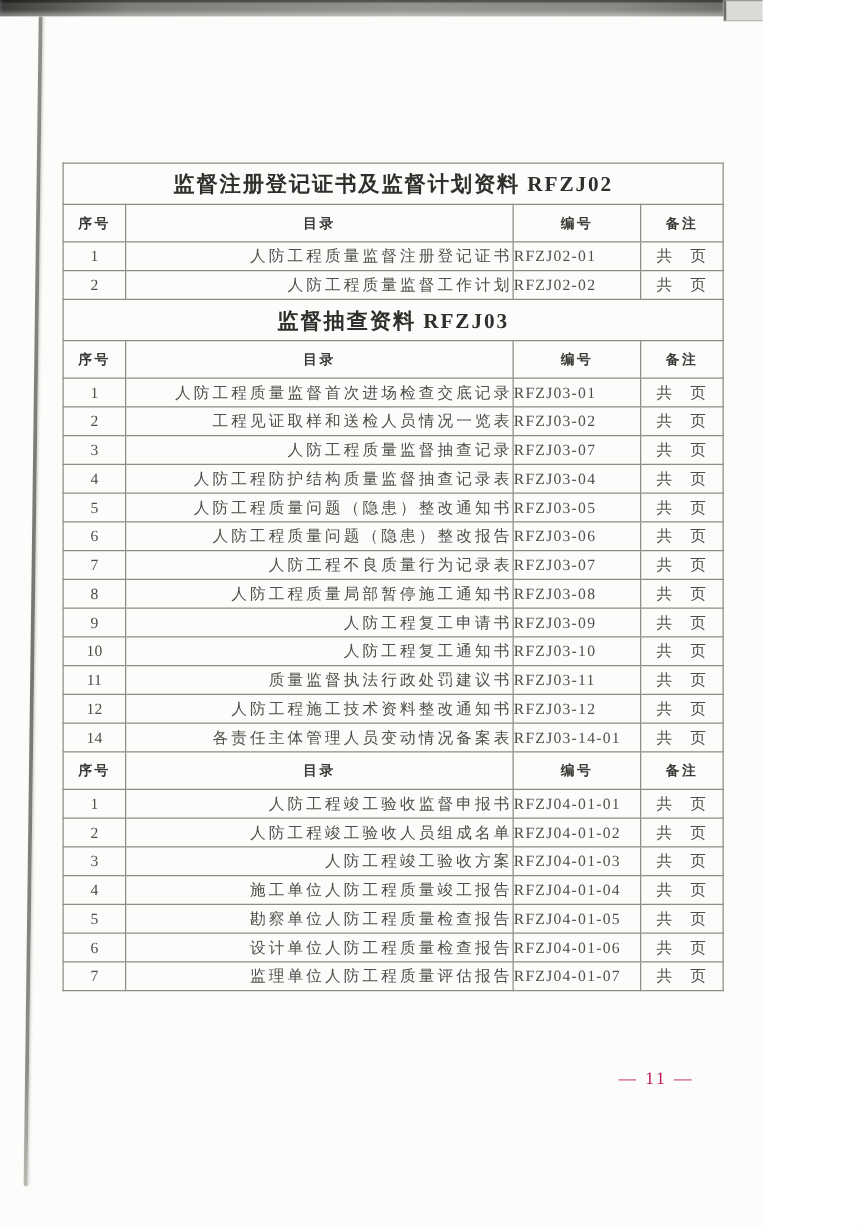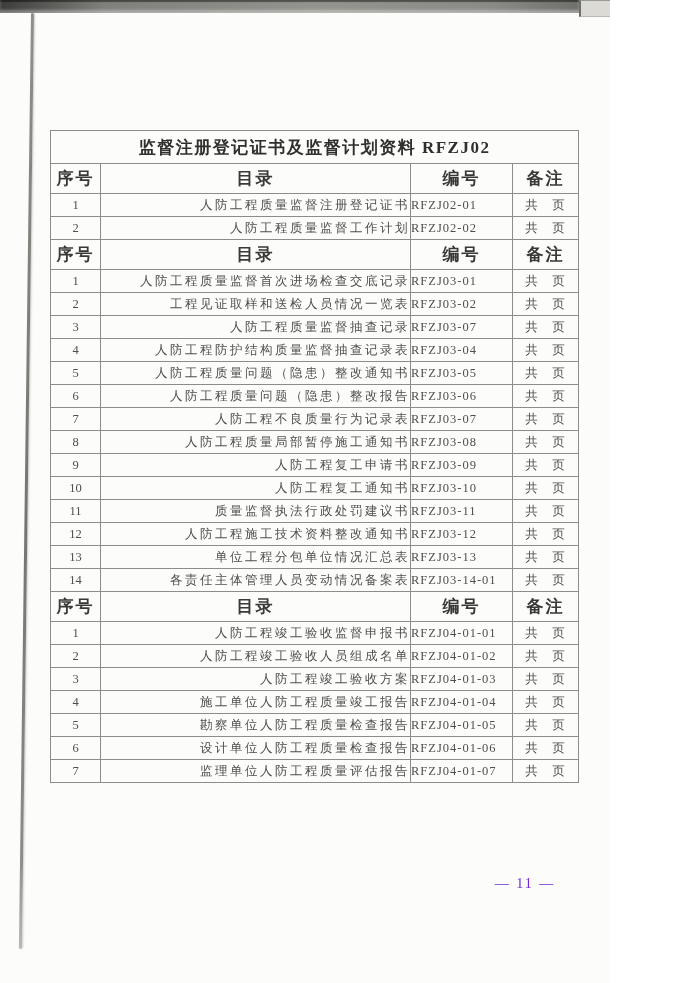--- a/index.html
+++ b/index.html
@@ -60,44 +60,44 @@
     height: 33px;
     text-align: center;
     font-size: 17px;
     font-weight: 700;
     letter-spacing: 1.5px;
     color: #2f2f2d;
   }
   tr.header-row th {
     height: 30px;
     text-align: center;
-    font-size: 17px;
+    font-size: 11px;
     font-weight: 700;
     letter-spacing: 2px;
     color: #393937;
   }
   tr.data-row td {
     height: 23px;
     font-size: 12.5px;
     color: #4e4e4c;
   }
   td.c-index { text-align: center; font-size: 12px; }
   td.c-cat   { text-align: right; padding-left: 22px; letter-spacing: 2.5px; }
   td.c-code  { text-align: left; letter-spacing: 1px; }
   td.c-remark{ text-align: center; letter-spacing: 1px; }
 
   .page-num {
     position: absolute;
-    top: 876px;
+    top: 856px;
     left: 445px;
     width: 160px;
     text-align: center;
     font-size: 14px;
     letter-spacing: 2px;
-    color: #6d28d9;
+    color: #be185d;
   }
 </style>
 </head>
 <body>
 
 <div class="page">
   <div class="top-band"></div>
   <div class="top-right-notch"></div>
   <div class="spine-line"></div>
 
@@ -126,20 +126,23 @@
     <td class="c-remark">共　页</td>
   </tr>
 
   <tr class="data-row">
     <td class="c-index">2</td>
     <td class="c-cat">人防工程质量监督工作计划</td>
     <td class="c-code">RFZJ02-02</td>
     <td class="c-remark">共　页</td>
   </tr>
 
+  <tr class="title-row">
+    <td colspan="4">监督抽查资料 RFZJ03</td>
+  </tr>
   <tr class="header-row">
     <th class="c-index">序号</th>
     <th class="c-cat">目录</th>
     <th class="c-code">编号</th>
     <th class="c-remark">备注</th>
   </tr>
 
   <tr class="data-row">
     <td class="c-index">1</td>
     <td class="c-cat">人防工程质量监督首次进场检查交底记录</td>
@@ -217,26 +220,20 @@
     <td class="c-remark">共　页</td>
   </tr>
 
   <tr class="data-row">
     <td class="c-index">12</td>
     <td class="c-cat">人防工程施工技术资料整改通知书</td>
     <td class="c-code">RFZJ03-12</td>
     <td class="c-remark">共　页</td>
   </tr>
 
-  <tr class="data-row">
-    <td class="c-index">13</td>
-    <td class="c-cat">单位工程分包单位情况汇总表</td>
-    <td class="c-code">RFZJ03-13</td>
-    <td class="c-remark">共　页</td>
-  </tr>
 
   <tr class="data-row">
     <td class="c-index">14</td>
     <td class="c-cat">各责任主体管理人员变动情况备案表</td>
     <td class="c-code">RFZJ03-14-01</td>
     <td class="c-remark">共　页</td>
   </tr>
 
 
   <tr class="header-row">

